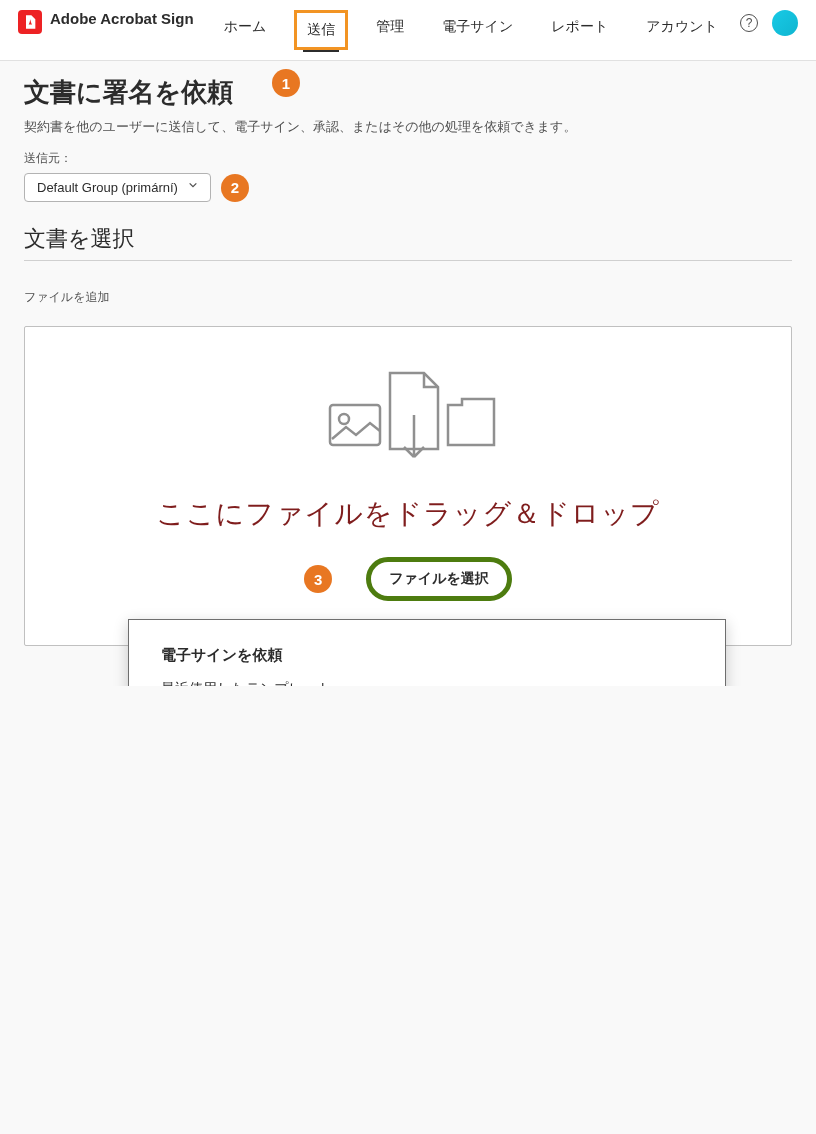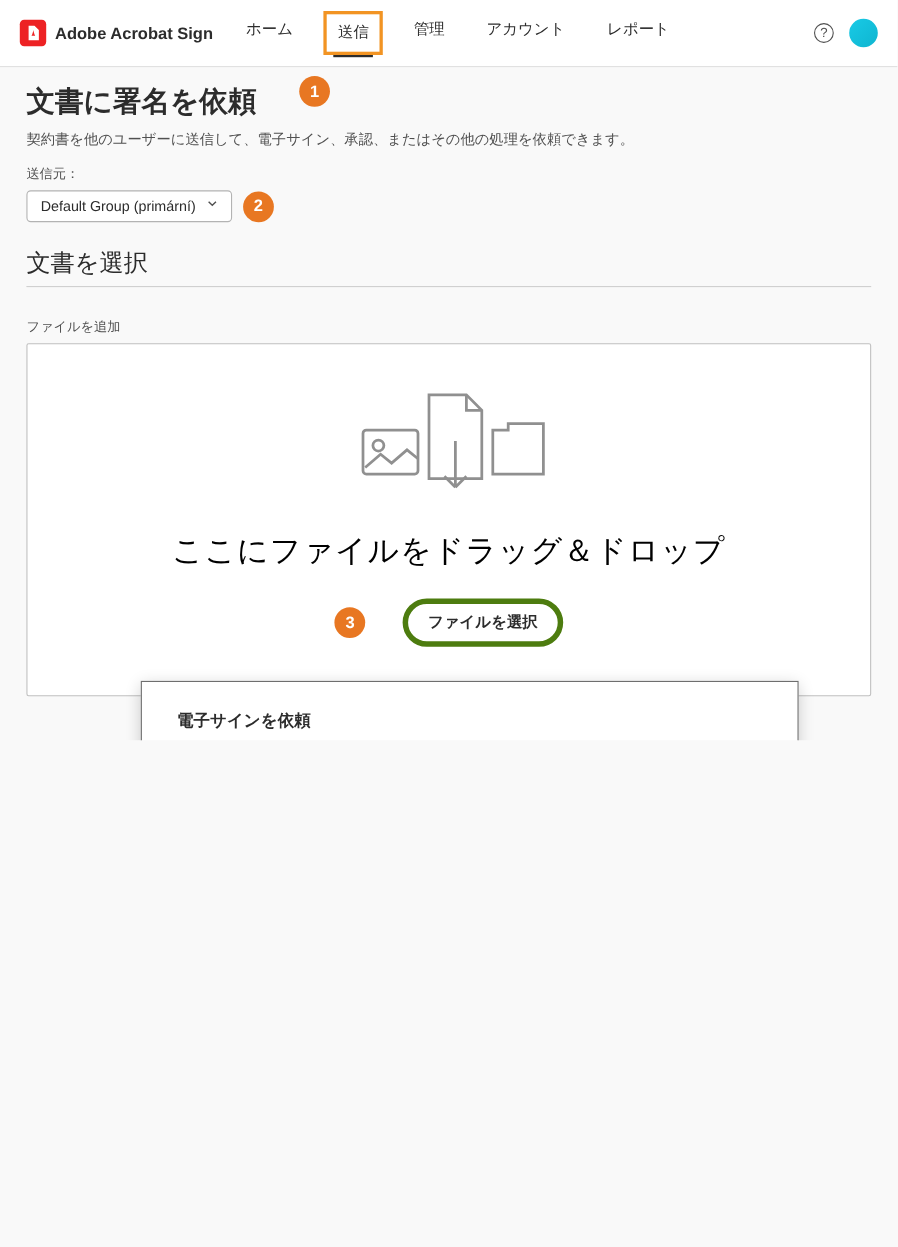--- a/index.html
+++ b/index.html
@@ -1,39 +1,39 @@
 <!DOCTYPE html>
 <html><head>
 <meta charset="utf-8">
 <style>
 * { margin: 0; padding: 0; box-sizing: border-box; }
 body { font-family: -apple-system, BlinkMacSystemFont, "Segoe UI", sans-serif; width: 816px; background: #f9f9f9; color: #2c2c2c; }
-.topnav { display: flex; align-items: center; padding: 10px 18px; border-bottom: 1px solid #e1e1e1; background: #fff; }
+.topnav { display: flex; align-items: flex-start; padding: 10px 18px; border-bottom: 1px solid #e1e1e1; background: #fff; }
 .logo-box { width: 24px; height: 24px; background: #ed2224; border-radius: 4px; display: flex; align-items: center; justify-content: center; margin-right: 8px; }
 .logo-box svg { width: 16px; height: 16px; fill: #fff; }
 .brand { font-weight: 700; font-size: 15px; margin-right: 20px; }
 .nav-items { display: flex; gap: 18px; flex: 1; }
 .nav-item { font-size: 14px; padding: 8px 10px; cursor: pointer; position: relative; }
 .nav-highlight { border: 3px solid #f29423; }
 .nav-underline::after { content: ""; position: absolute; left: 6px; right: 6px; bottom: -5px; height: 2px; background: #2c2c2c; }
 .nav-right { display: flex; align-items: center; gap: 14px; }
 .help-icon { width: 18px; height: 18px; border: 1.5px solid #505050; border-radius: 50%; display: flex; align-items: center; justify-content: center; font-size: 12px; color: #505050; cursor: pointer; }
 .avatar { width: 26px; height: 26px; border-radius: 50%; background: linear-gradient(135deg,#18cae6,#0fb5d0); cursor: pointer; }
 .page { padding: 14px 24px 40px; position: relative; }
 .page-title { font-size: 26px; font-weight: 600; margin-bottom: 8px; }
 .page-sub { font-size: 13px; color: #505050; margin-bottom: 14px; }
 .field-label { font-size: 12px; color: #505050; margin-bottom: 6px; display: block; }
 .select-wrap { display: flex; align-items: center; gap: 10px; margin-bottom: 22px; }
 .select-box { display: inline-flex; align-items: flex-start; gap: 10px; border: 1px solid #b3b3b3; border-radius: 4px; padding: 6px 12px; font-size: 13px; background: #fff; cursor: pointer; }
 .chev { width: 10px; height: 10px; }
 .section-title { font-size: 22px; font-weight: 560; margin-bottom: 28px; border-bottom: 1px solid #d0d0d0; padding-bottom: 6px; }
-.add-files-label { font-size: 12px; color: #505050; margin-bottom: 6px; }
+.add-files-label { font-size: 12px; color: #505050; margin-bottom: 20px; }
 .drop-area { border: 1px solid #c0c0c0; background: #fff; border-radius: 2px; padding: 44px 20px; text-align: center; }
 .drop-svg { margin-bottom: 20px; }
-.drop-text { font-size: 28px; font-weight: 300; color: #000000; margin-bottom: 24px; letter-spacing: 1px; }
+.drop-text { font-size: 28px; font-weight: 300; color: #7f1d1d; margin-bottom: 24px; letter-spacing: 1px; }
 .select-row { display: inline-flex; align-items: center; gap: 34px; }
 .select-btn { border: 5px solid #4d7c0f; background: #fff; border-radius: 22px; padding: 8px 18px; font-size: 14px; font-weight: 700; color: #2c2c2c; cursor: pointer; }
 .callout { width: 28px; height: 28px; border-radius: 50%; background: #e87722; color: #fff; font-weight: 700; font-size: 15px; display: inline-flex; align-items: center; justify-content: center; }
 .callout-abs { position: absolute; }
 .modal-wrap { position: absolute; left: 128px; top: 558px; width: 598px; }
 .modal { background: #fff; border: 1px solid #6e6e6e; box-shadow: 0 4px 14px rgba(0,0,0,0.2); padding: 26px 32px 22px; }
 .modal-title { font-size: 15px; font-weight: 700; margin-bottom: 14px; }
 .modal-tab { display: inline-flex; align-items: center; gap: 6px; font-size: 14px; padding-bottom: 6px; border-bottom: 2px solid #2c2c2c; cursor: pointer; }
 .tmpl-section { margin-top: 16px; }
 .tmpl-head { display: flex; align-items: center; gap: 18px; font-weight: 700; font-size: 15px; margin-bottom: 10px; }
@@ -65,22 +65,23 @@
   <span class="logo-box">
     <svg viewBox="0 0 24 24">
         <path d="M6 2h8l6 6v14H6V2zm9 14c-1-2-2-5-2.5-8-.5 3-1.5 6-2.5 8 1.5-.5 3.5-.5 5 0z"></path>
       </svg>
   </span>
   <span class="brand">Adobe Acrobat Sign</span>
   <div class="nav-items">
     <span class="nav-item">ホーム</span>
     <span class="nav-item nav-highlight nav-underline">送信</span>
     <span class="nav-item">管理</span>
+    <span class="nav-item">電子サイン</span>
+    <span class="nav-item">レポート</span>
     <span class="nav-item">アカウント</span>
-    <span class="nav-item">レポート</span>
   </div>
   <div class="nav-right">
     <span class="help-icon">?</span>
     <span class="avatar"></span>
   </div>
 </div>
 
 <div class="page">
   <h1 class="page-title">文書に署名を依頼</h1>
   <span class="callout callout-abs" style="left:272px; top:8px;">1</span>

